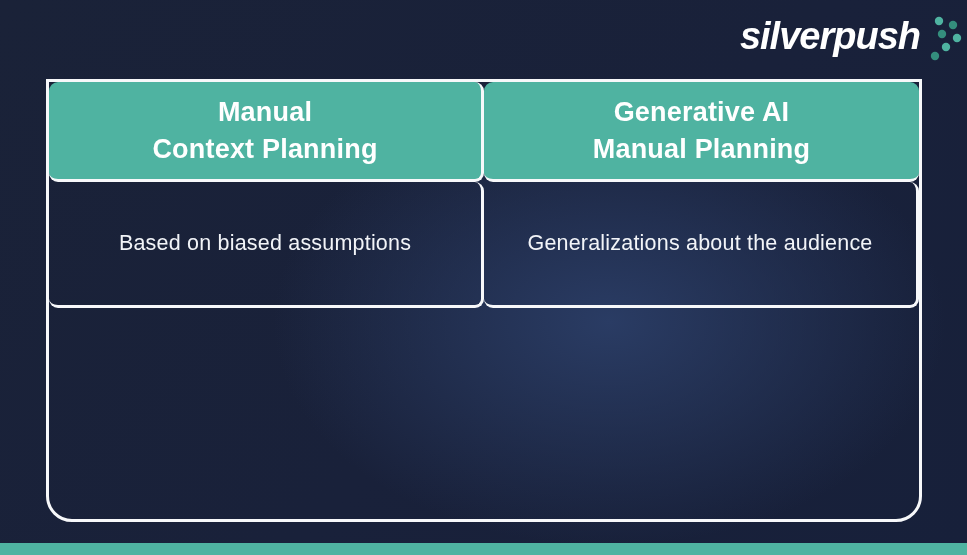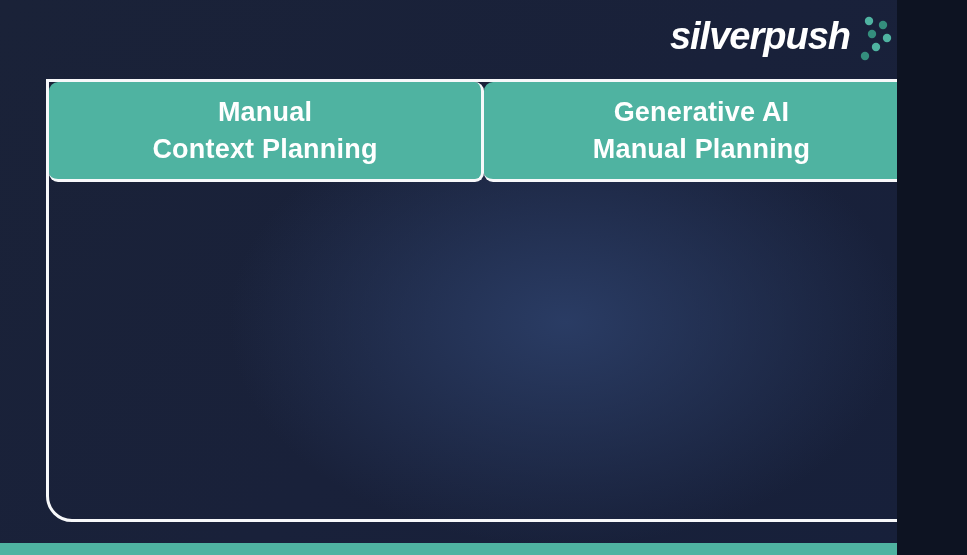--- a/index.html
+++ b/index.html
@@ -7,21 +7,21 @@
     --teal-dark: #348E7D;
     --navy: #1A2238;
     --glow: #2A3C64;
     --border-white: #F7F8FA;
     --text-white: #F2F4F8;
   }
   * { margin: 0; padding: 0; box-sizing: border-box; }
   html, body { background: #0d1322; }
   .stage {
     position: relative;
-    width: 897px;
+    width: 967px;
     height: 555px;
     overflow: hidden;
     font-family: "Liberation Sans", sans-serif;
     background:
       radial-gradient(ellipse 480px 320px at 63% 58%, var(--glow) 0%, rgba(42,60,100,0) 70%),
       linear-gradient(135deg, #1A2238 0%, #19213A 55%, #17203A 100%);
     background-color: var(--navy);
   }
 
   
@@ -113,18 +113,20 @@
     </svg>
   </div>
 
   <div class="table">
 
     <div class="cell header col-left row-divider">Manual
 Context Planning</div>
     <div class="cell header row-divider">Generative AI
 Manual Planning</div>
 
+    <div class="cell body col-left row-divider">Based on biased assumptions</div>
 
+    <div class="cell body col-left row-divider">Generalizations about the audience</div>
 
   </div>
 
   <div class="footer-bar"></div>
 </div>
 
 </body></html>

